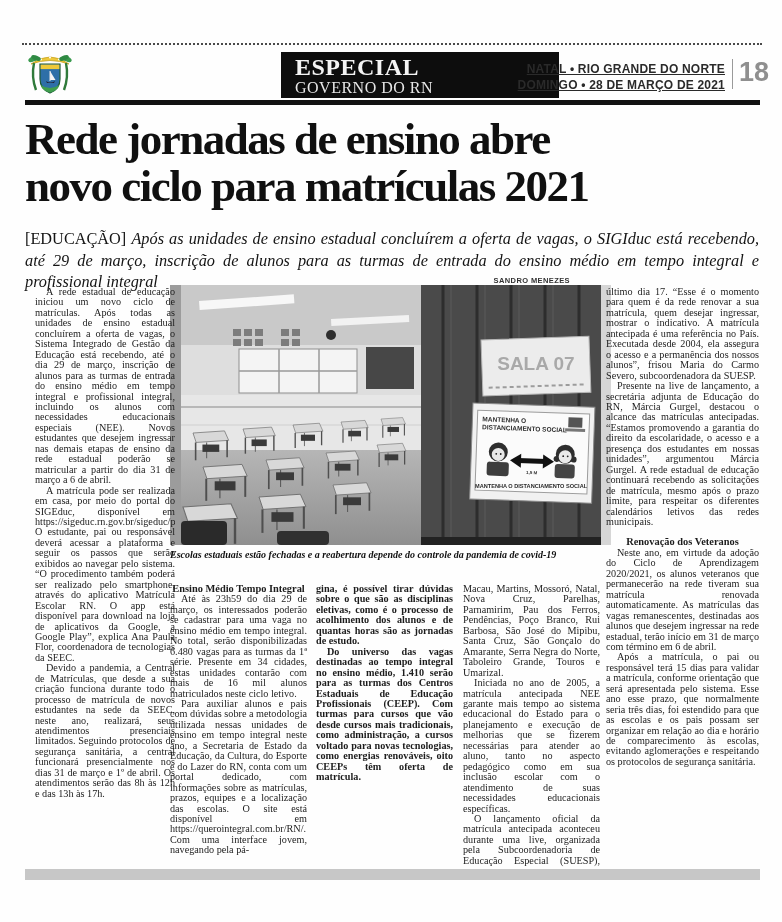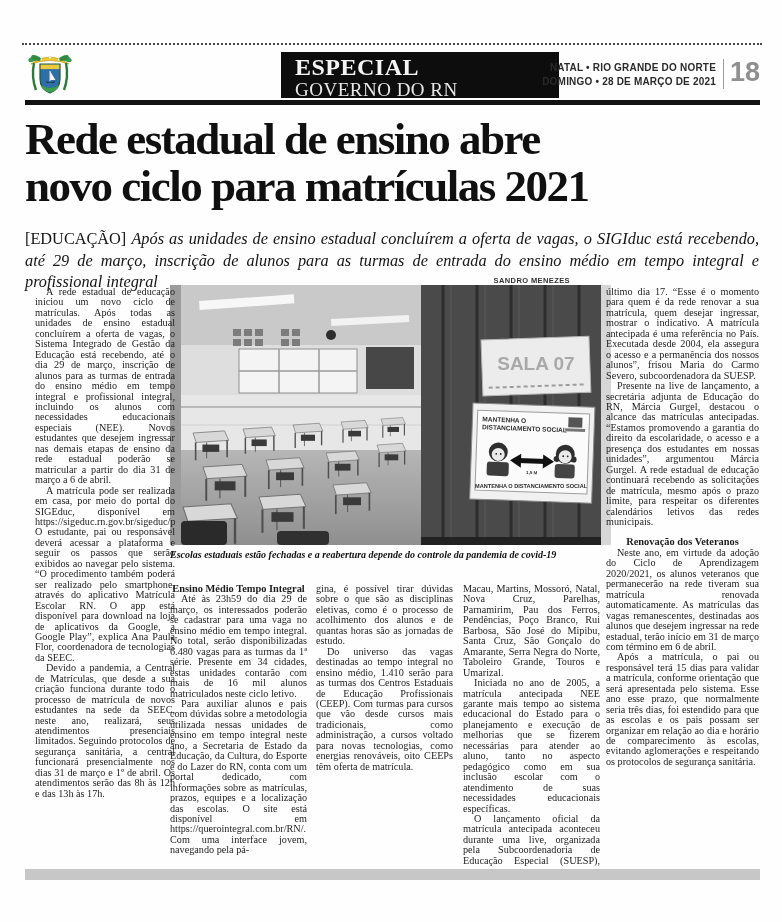--- a/index.html
+++ b/index.html
@@ -3,29 +3,29 @@
 <meta charset="utf-8">
 <style>
   html,body{margin:0;padding:0;}
   body{width:782px;height:922px;background:#f4f4f2;}
   .page{position:relative;width:782px;height:922px;background:#fefefe;
         font-family:"Liberation Serif", serif;color:#1b1b1b;overflow:hidden;}
 
   .top-dotted{position:absolute;left:22px;right:20px;top:43px;border-top:2px dotted #4a4a4a;}
 
   
-  .header{position:absolute;left:25px;right:22px;top:49px;height:50px;}
+  .header{position:absolute;left:25px;right:13px;top:49px;height:50px;}
   .logo{position:absolute;left:2px;top:0;}
   .section-box{position:absolute;left:256px;top:3px;width:278px;height:46px;background:#0d0d0d;
                color:#f4f4f4;padding:3px 0 0 14px;box-sizing:border-box;line-height:1;}
   .kicker{font-size:24px;font-weight:bold;letter-spacing:.5px;}
-  .subkicker{font-size:19px;font-weight:normal;letter-spacing:.5px;margin-top:1px;color:#e7e7e7;}
+  .subkicker{font-size:16px;font-weight:normal;letter-spacing:.5px;margin-top:1px;color:#e7e7e7;}
   .edition{position:absolute;right:44px;top:12px;text-align:right;
-           font-family:"Liberation Sans",sans-serif;font-size:10px;font-weight:bold;
-           line-height:1.35;color:#2a2a2a;letter-spacing:.2px;}
+           font-family:"Liberation Sans",sans-serif;font-size:12px;font-weight:bold;
+           line-height:1.35;color:#2a2a2a;letter-spacing:.2px;text-decoration:underline;}
   .ed-divider{position:absolute;right:36px;top:10px;width:1px;height:30px;background:#9a9a9a;}
   .pagenum{position:absolute;right:0;top:8px;font-family:"Liberation Sans",sans-serif;
            font-size:27px;font-weight:bold;color:#8f8f8f;}
 
   .rule-thick{position:absolute;left:25px;right:22px;top:100px;height:5px;background:#121212;}
 
   .headline{position:absolute;left:25px;top:116px;width:735px;
             font-size:45px;font-weight:bold;line-height:1.04;letter-spacing:-1.5px;color:#101010;}
 
   .subhead{position:absolute;left:25px;top:228px;width:734px;
@@ -43,21 +43,21 @@
 
   
   .col{position:absolute;font-size:10.2px;line-height:10.45px;text-align:justify;
        color:#1c1c1c;overflow:hidden;}
   .col p{margin:0;text-indent:11px;}
   .col p.cont{text-indent:0;}
   .colhead{font-weight:bold;text-indent:0 !important;text-align:center;font-size:10.4px;}
   .colhead.center{text-align:center;margin-top:10px !important;}
   .col1{left:25px;top:287px;width:140px;height:580px;margin-left:10px;}
   .col2{left:170px;top:584px;width:137px;height:283px;}
-  .col3{left:316px;top:584px;width:137px;height:283px;}
+  .col3{left:316px;top:584px;width:137px;height:283px;font-weight:bold;}
   .col4{left:463px;top:584px;width:137px;height:283px;}
   .col5{left:606px;top:287px;width:153px;height:580px;}
 
   .bottom-bar{position:absolute;left:25px;right:22px;top:869px;height:11px;background:#c7c7c7;}
 </style>
 </head>
 <body>
 
 <div class="page">
 
@@ -92,21 +92,21 @@
       <div>NATAL • RIO GRANDE DO NORTE</div>
       <div>DOMINGO • 28 DE MARÇO DE 2021</div>
     </div>
     <div class="ed-divider"></div>
     <div class="pagenum">18</div>
   </div>
 
   <div class="rule-thick"></div>
 
   <h1 class="headline" style="margin:0">
-    <div>Rede estadual de ensino abre</div>
+    <div>Rede jornadas de ensino abre</div>
     <div>novo ciclo para matrículas 2021</div>
   </h1>
 
   <div class="subhead">
     <span class="tag">[EDUCAÇÃO]</span>
     <span class="it">Após as unidades de ensino estadual concluírem a oferta de vagas, o SIGIduc está recebendo, até 29 de março, inscrição de alunos para as turmas de entrada do ensino médio em tempo integral e profissional integral</span>
   </div>
 
   <div class="credit">SANDRO MENEZES</div>
 

